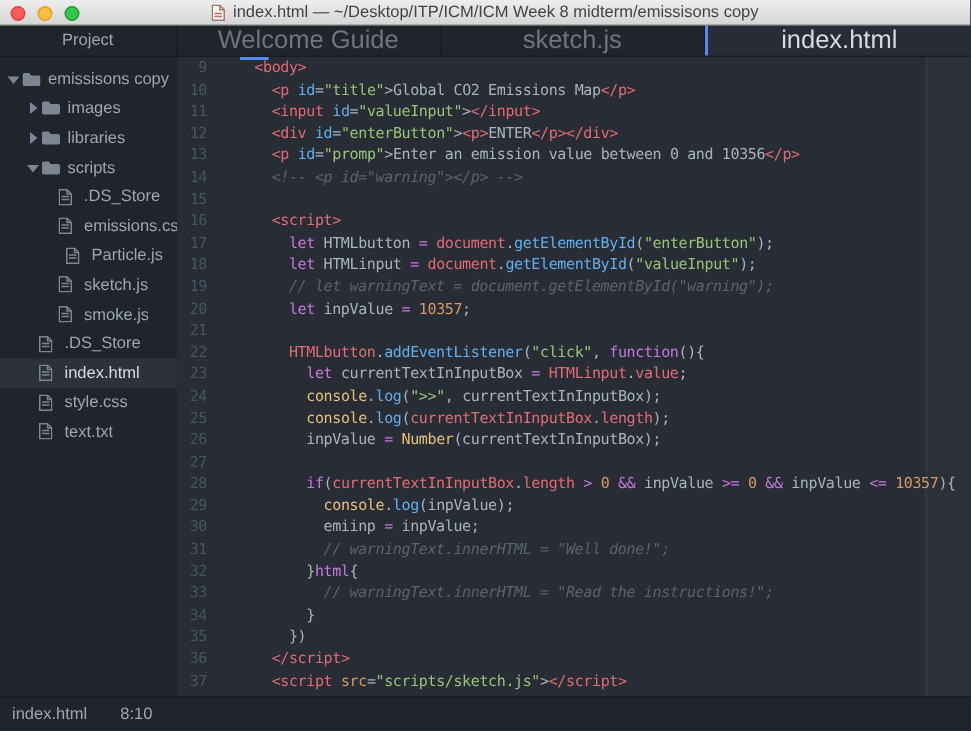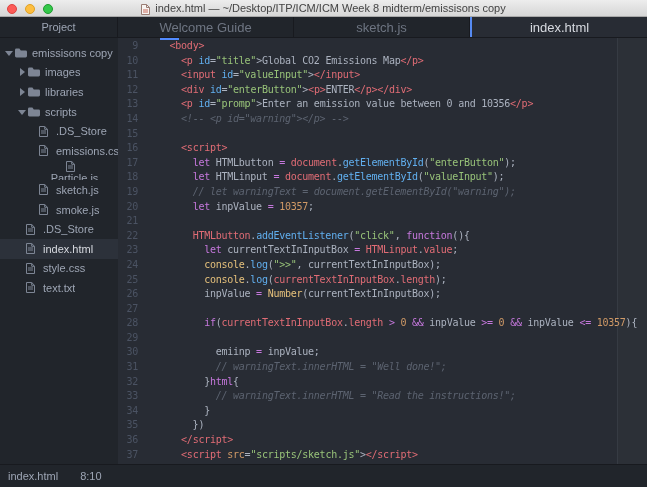--- a/index.html
+++ b/index.html
@@ -15,21 +15,21 @@
   .light.min{background:#fdbe41;border:1px solid #dfa123;}
   .light.zoom{background:#34c84a;border:1px solid #1f9a31;}
   .title{margin:0 auto;font-size:11px;color:#434343;display:flex;align-items:center;gap:5px;line-height:17px;justify-content:center;}
   .proxy{width:9px;height:11px;display:inline-block;}
 
   
   .topbar{height:21px;background:#21252b;display:flex;border-bottom:1px solid #181a1f;}
   .project-header{width:118px;flex:none;display:flex;align-items:center;justify-content:center;
                   font-size:11px;color:#9da5b4;border-right:1px solid #181a1f;}
   .tab-strip{flex:1;display:flex;}
-  .tab{flex:1;display:flex;align-items:center;justify-content:center;font-size:13px;color:#6e7582;
+  .tab{flex:1;display:flex;align-items:center;justify-content:center;font-size:17px;color:#6e7582;
        border-right:1px solid #181a1f;cursor:default;}
   .tab:last-child{border-right:none;}
   .tab.active{background:#282c34;color:#d7dae0;border-left:2px solid #568af2;}
 
   
   .main{display:flex;height:426px;}
   .sidebar{width:118px;flex:none;background:#21252b;padding-top:5px;overflow:hidden;}
   .tree-row{height:19.6px;display:flex;align-items:center;font-size:11px;color:#9da5b4;white-space:nowrap;}
   .tree-row.selected{background:#2c313a;color:#d7dae0;}
   .tree-row .chev{width:10px;flex:none;display:flex;align-items:center;}
@@ -161,21 +161,21 @@
         <div class="tree-row" style="padding-left: 39px;">
           <span class="ticon">
             <svg width="9" height="11" viewBox="0 0 9 11">
               <path d="M0.5 0.5 h5.2 l2.8 2.8 v7.2 h-8 z" fill="none" stroke="#7d8594"></path>
               <path d="M5.7 0.5 v2.8 h2.8" fill="none" stroke="#7d8594"></path>
               <path d="M2 5 h5 M2 7 h5" stroke="#7d8594"></path>
             </svg>
           </span>
           <span class="tlabel">emissions.csv</span>
         </div>
-        <div class="tree-row" style="padding-left: 27px; flex-direction: column;">
+        <div class="tree-row" style="padding-left: 44px;">
           <span class="ticon">
             <svg width="9" height="11" viewBox="0 0 9 11">
               <path d="M0.5 0.5 h5.2 l2.8 2.8 v7.2 h-8 z" fill="none" stroke="#7d8594"></path>
               <path d="M5.7 0.5 v2.8 h2.8" fill="none" stroke="#7d8594"></path>
               <path d="M2 5 h5 M2 7 h5" stroke="#7d8594"></path>
             </svg>
           </span>
           <span class="tlabel">Particle.js</span>
         </div>
         <div class="tree-row" style="padding-left: 39px;">
@@ -320,20 +320,21 @@
         <div class="cl">
           <span class="ln">27</span>
           <span class="cd"></span>
         </div>
         <div class="cl">
           <span class="ln">28</span>
           <span class="cd"><span class="tk-p">        </span><span class="tk-k">if</span><span class="tk-p">(</span><span class="tk-o">currentTextInInputBox</span><span class="tk-p">.</span><span class="tk-o">length</span><span class="tk-p"> </span><span class="tk-k">&gt;</span><span class="tk-p"> </span><span class="tk-n">0</span><span class="tk-p"> </span><span class="tk-k">&amp;&amp;</span><span class="tk-p"> inpValue </span><span class="tk-k">&gt;=</span><span class="tk-p"> </span><span class="tk-n">0</span><span class="tk-p"> </span><span class="tk-k">&amp;&amp;</span><span class="tk-p"> inpValue </span><span class="tk-k">&lt;=</span><span class="tk-p"> </span><span class="tk-n">10357</span><span class="tk-p">){</span></span>
         </div>
         <div class="cl">
           <span class="ln">29</span>
+          <span class="cd"><span class="tk-p">          </span><span class="tk-y">console</span><span class="tk-p">.</span><span class="tk-f">log</span><span class="tk-p">(inpValue);</span></span>
         </div>
         <div class="cl">
           <span class="ln">30</span>
           <span class="cd"><span class="tk-p">          emiinp </span><span class="tk-k">=</span><span class="tk-p"> inpValue;</span></span>
         </div>
         <div class="cl">
           <span class="ln">31</span>
           <span class="cd"><span class="tk-p">          </span><span class="tk-c">// warningText.innerHTML = "Well done!";</span></span>
         </div>
         <div class="cl">

